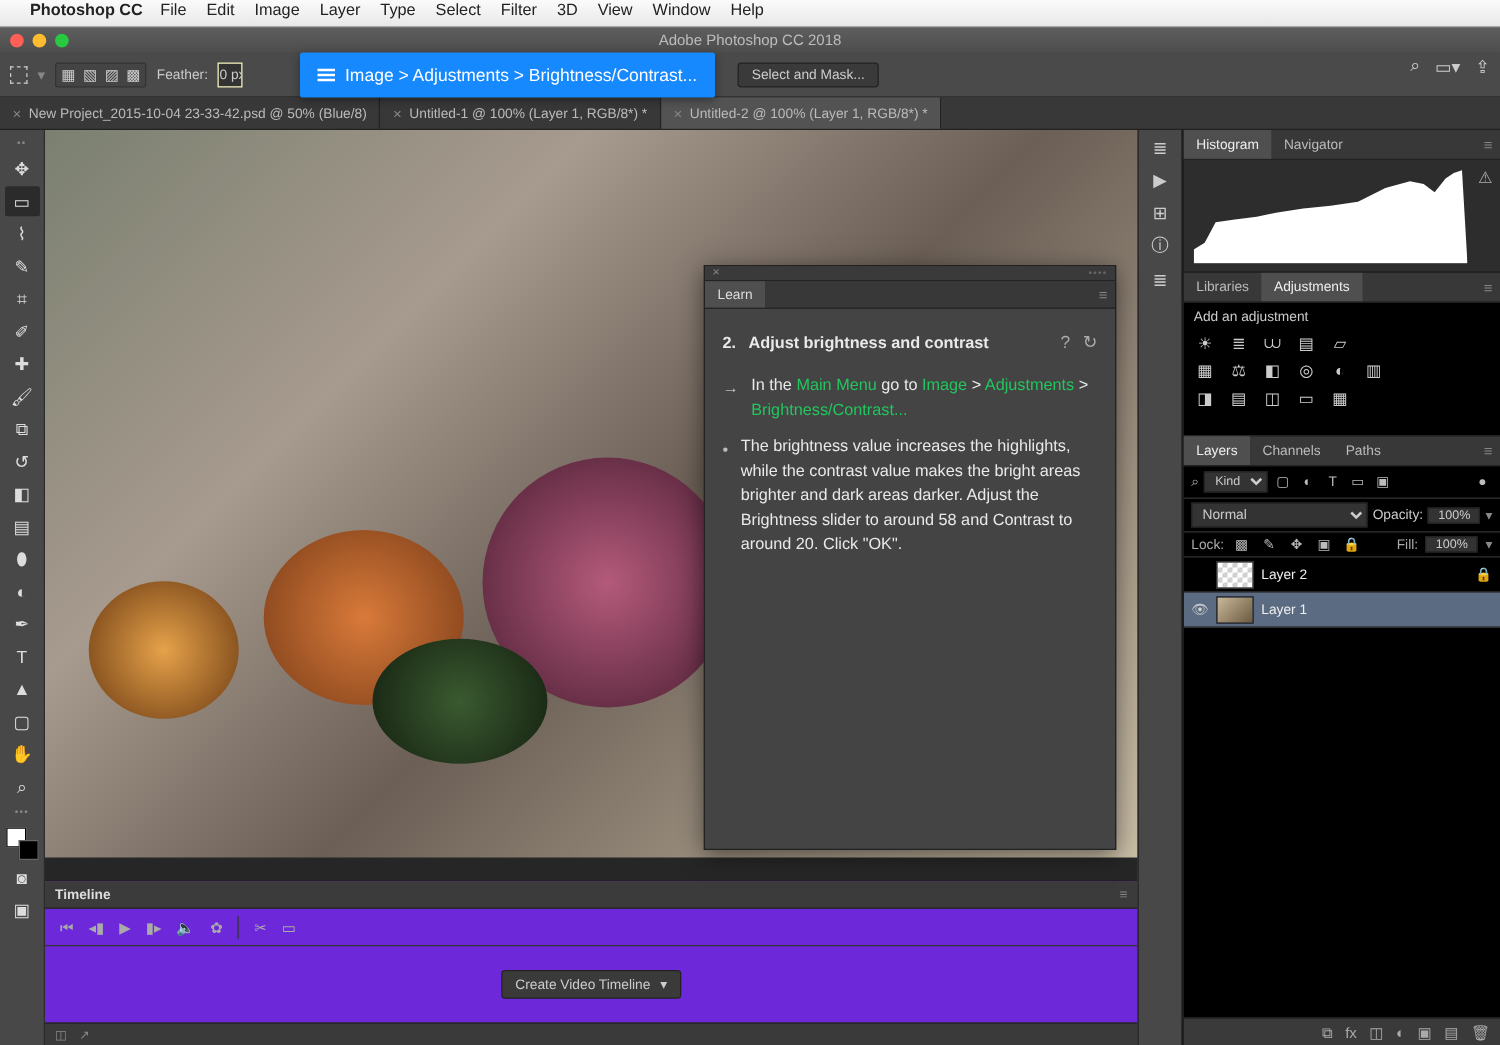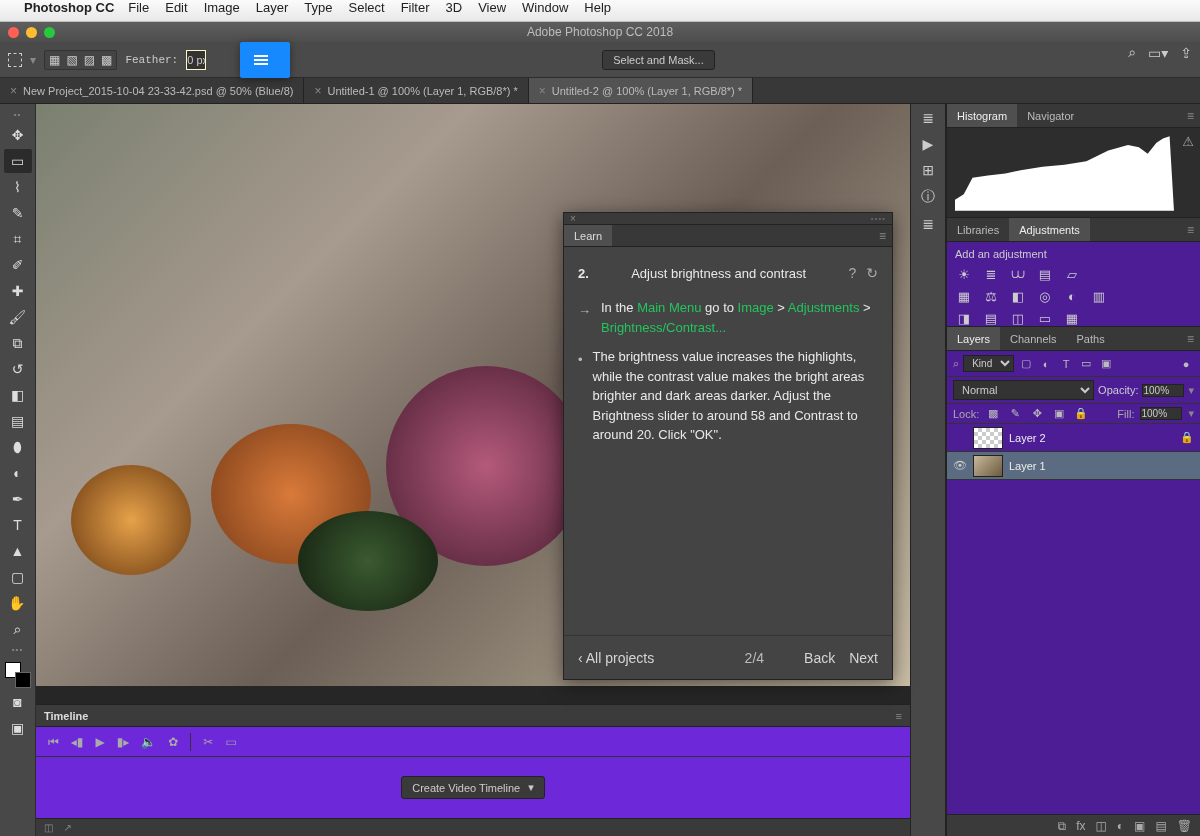--- a/index.html
+++ b/index.html
@@ -13,21 +13,21 @@
 .win-titlebar { height: 20px; background: linear-gradient(#5e5e5e,#4d4d4d); display: flex; align-items: center; position: relative; }
 .traffic { display: flex; gap: 7px; padding-left: 8px; }
 .traffic span { width: 11px; height: 11px; border-radius: 50%; display: inline-block; }
 .tl-close { background:#ff5f57; } .tl-min{background:#febc2e;} .tl-max{background:#28c840;}
 .win-title { position:absolute; left:50%; transform:translateX(-50%); color:#bcbcbc; font-size:12px; }
 
 
 .options-bar { height: 36px; background: #4a4a4a; border-bottom: 1px solid #2c2c2c; display:flex; align-items:center; padding:0 8px; gap:8px; position:relative;}
 .opt-group{display:flex;align-items:center;gap:6px;border:1px solid #333;padding:2px 4px;border-radius:2px;background:#444;}
 .feather-input{width:20px;height:20px;background:#333;border:1px solid #fef9c3;color:#ccc;font-size:11px;text-align:center;}
-.opt-label{color:#ccc;font-size:11px;font-family:Liberation Mono, monospace;}
+.opt-label{color:#ccc;font-size:11px;}
 .opt-btn { background:#3a3a3a; border:1px solid #222; color:#ccc; font-size:11px; padding:3px 10px; border-radius:3px; cursor:pointer;}
 
 .tooltip-bubble { position:absolute; left:240px; top:0; height:36px; background:#1789ff; color:#fff; display:flex; align-items:center; padding:0 14px; font-size:14px; font-weight:500; border-radius:2px; box-shadow:0 2px 8px rgba(0,0,0,0.4); z-index:50; }
 .tooltip-bubble .hamb{display:inline-block;margin-right:8px;}
 .tooltip-bubble .hamb span{display:block;width:14px;height:2px;background:#fff;margin:2px 0;}
 
 .doc-tabs { height: 26px; background:#383838; display:flex; align-items:stretch; border-bottom:1px solid #222;}
 .doc-tab { display:flex; align-items:center; padding:0 10px; color:#bbb; font-size:11px; border-right:1px solid #222; cursor:pointer; position:relative;}
 .doc-tab.active { background:#535353; }
 .doc-tab .x-pre{margin-right:6px;color:#888;font-size:12px;}
@@ -54,41 +54,41 @@
 .timeline-head .grip{margin-left:auto;color:#888;}
 .timeline-ctrl{height:30px;display:flex;align-items:center;gap:12px;padding:0 12px;color:#aaa;border-bottom:1px solid #333;}
 .timeline-ctrl .sep{width:1px;height:18px;background:#333;}
 .timeline-body{flex:1;display:flex;align-items:center;justify-content:center;}
 .create-btn{background:#3a3a3a;border:1px solid #222;color:#ccc;padding:4px 10px;font-size:11px;border-radius:3px;display:flex;align-items:center;gap:8px;cursor:pointer;}
 .timeline-foot{height:18px;background:#3a3a3a;border-top:1px solid #222;display:flex;align-items:center;padding:0 8px;gap:10px;color:#888;font-size:10px;}
 
 .mini-rail{width:36px;background:#484848;border-left:1px solid #222;border-right:1px solid #222;display:flex;flex-direction:column;align-items:center;padding-top:6px;gap:10px;}
 .mini-rail span{color:#ccc;font-size:14px;cursor:pointer;}
 
-.right-panels{width:254px;background:#4c1d95;display:flex;flex-direction:column;border-left:1px solid #222;}
+.right-panels{width:254px;background:#000000;display:flex;flex-direction:column;border-left:1px solid #222;}
 .panel-tabs{height:24px;background:#383838;display:flex;align-items:stretch;border-bottom:1px solid #222;}
 .panel-tab{padding:0 10px;display:flex;align-items:center;font-size:11px;color:#bbb;cursor:pointer;}
 .panel-tab.active{background:#4f4f4f;color:#eee;}
 .panel-tabs .grip{margin-left:auto;padding:0 6px;color:#888;display:flex;align-items:center;}
 
 .histogram-body{height:90px;background:#2d2d2d;position:relative;border-bottom:1px solid #222;}
 .histo-svg{position:absolute;left:8px;right:26px;top:6px;bottom:6px;}
 .histo-warn{position:absolute;right:6px;top:6px;color:#aaa;font-size:13px;}
 
-.adjust-body{padding:6px 8px 0;color:#ccc;font-size:11px;border-bottom:1px solid #222;}
+.adjust-body{padding:6px 8px 22px;color:#ccc;font-size:11px;border-bottom:1px solid #222;}
 .adj-row{display:flex;gap:9px;margin-top:6px;color:#ccc;}
 .adj-row span{width:18px;height:16px;display:flex;align-items:center;justify-content:center;cursor:pointer;font-size:13px;}
 
 .layers-body{flex:1;display:flex;flex-direction:column;font-size:11px;min-height:0;}
 .layers-ctrl{display:flex;align-items:center;gap:4px;padding:4px 6px;border-bottom:1px solid #333;}
 .kind-sel{background:#333;border:1px solid #222;color:#ccc;font-size:10px;padding:1px 4px;}
 .mini-ico{color:#bbb;font-size:11px;width:16px;text-align:center;cursor:pointer;}
 .layers-row2{display:flex;align-items:center;padding:3px 6px;border-bottom:1px solid #333;gap:4px;}
 .blend-sel{flex:1;background:#333;border:1px solid #222;color:#ccc;font-size:11px;padding:2px 4px;}
-.op-input{width:42px;background:#333;border:1px solid #222;color:#ccc;font-size:10px;text-align:left;}
+.op-input{width:42px;background:#333;border:1px solid #222;color:#ccc;font-size:10px;text-align:center;}
 .layers-row3{display:flex;align-items:center;padding:3px 6px;border-bottom:1px solid #333;gap:6px;color:#aaa;}
 .layers-list{flex:1;overflow:auto;}
 .layer-item{display:flex;align-items:center;height:28px;border-bottom:1px solid #333;padding:0 6px;gap:6px;cursor:pointer;}
 .layer-item.selected{background:#5a6b82;}
 .layer-eye{width:14px;text-align:center;color:#ccc;}
 .layer-thumb{width:30px;height:22px;background:#888;border:1px solid #222;background-image:linear-gradient(45deg,#ccc 25%,transparent 25%,transparent 75%,#ccc 75%),linear-gradient(45deg,#ccc 25%,#fff 25%,#fff 75%,#ccc 75%);background-size:8px 8px;background-position:0 0,4px 4px;}
 .layer-name{flex:1;color:#eee;}
 .layer-lock{color:#ccc;font-size:11px;}
 
 .layers-foot{height:22px;background:#3a3a3a;border-top:1px solid #222;display:flex;align-items:center;justify-content:flex-end;gap:10px;padding:0 8px;color:#aaa;font-size:12px;}
@@ -97,21 +97,21 @@
 .learn-panel{position:absolute;left:563px;top:212px;width:330px;height:468px;background:#444;border:1px solid #222;box-shadow:0 4px 18px rgba(0,0,0,0.5);display:flex;flex-direction:column;z-index:40;}
 .learn-drag{height:12px;background:#3a3a3a;border-bottom:1px solid #222;display:flex;align-items:center;padding:0 6px;}
 .learn-drag .lx{color:#888;font-size:10px;cursor:pointer;}
 .learn-drag .ldots{margin-left:auto;color:#666;font-size:8px;letter-spacing:1px;}
 .learn-tabs{height:22px;background:#383838;display:flex;border-bottom:1px solid #222;}
 .learn-tab{padding:0 10px;display:flex;align-items:center;font-size:11px;color:#ddd;background:#4f4f4f;}
 .learn-grip{margin-left:auto;padding:0 6px;color:#888;display:flex;align-items:center;}
 .learn-body{flex:1;padding:16px 14px 0;color:#e9e9e9;font-size:13px;line-height:1.5;}
 .learn-h{display:flex;align-items:center;gap:10px;margin-bottom:14px;}
 .learn-num{font-weight:600;}
-.learn-title{font-weight:400;flex:1;text-align:center;}
+.learn-title{font-weight:700;flex:1;}
 .learn-icons{color:#aaa;display:flex;gap:10px;font-size:14px;}
 .learn-step{display:flex;gap:10px;margin-bottom:10px;}
 .learn-step .arr{color:#bbb;margin-top:2px;}
 .learn-step a,.learn-step .lk{color:#22c55e;text-decoration:none;}
 .learn-bullet{display:flex;gap:10px;}
 .learn-bullet .dot{color:#bbb;margin-top:3px;}
 .learn-foot{height:44px;border-top:1px solid #333;display:flex;align-items:center;padding:0 14px;color:#d5d5d5;font-size:14px;}
 .learn-foot .allproj{cursor:pointer;}
 .learn-foot .pager{margin-left:auto;margin-right:26px;color:#bbb;}
 .learn-foot .nav{cursor:pointer;margin-left:14px;}
@@ -161,20 +161,21 @@
   <input class="feather-input" value="0 px" style="">
   <div style="flex:0 0 380px"></div>
   <button class="opt-btn">Select and Mask...</button>
 
   <div class="tooltip-bubble">
     <span class="hamb">
         <span></span>
         <span></span>
         <span></span>
       </span>
+    <span>Image &gt; Adjustments &gt; Brightness/Contrast...</span>
   </div>
 </div>
 
 <div class="right-search-icons">
   <span>⌕</span>
   <span>▭▾</span>
   <span>⇪</span>
 </div>
 
 <div class="doc-tabs">
@@ -407,19 +408,13 @@
         <span>In the </span><span class="lk">Main Menu</span><span> go to </span><span class="lk">Image</span><span> &gt; </span><span class="lk">Adjustments</span><span> &gt; </span><span class="lk">Brightness/Contrast...</span>
       </div>
     </div>
     <div class="learn-bullet">
       <span class="dot">•</span>
       <div>
         <span>The brightness value increases the highlights, while the contrast value makes the bright areas brighter and dark areas darker. Adjust the Brightness slider to around 58 and Contrast to around 20. Click </span><span class="lk">"OK"</span><span>.</span>
       </div>
     </div>
   </div>
-  <div class="learn-foot">
-    <span class="allproj">‹ <span>All projects</span></span>
-    <span class="pager">2/4</span>
-    <span class="nav">Back</span>
-    <span class="nav">Next</span>
-  </div>
 </div>
 
 </body></html>

